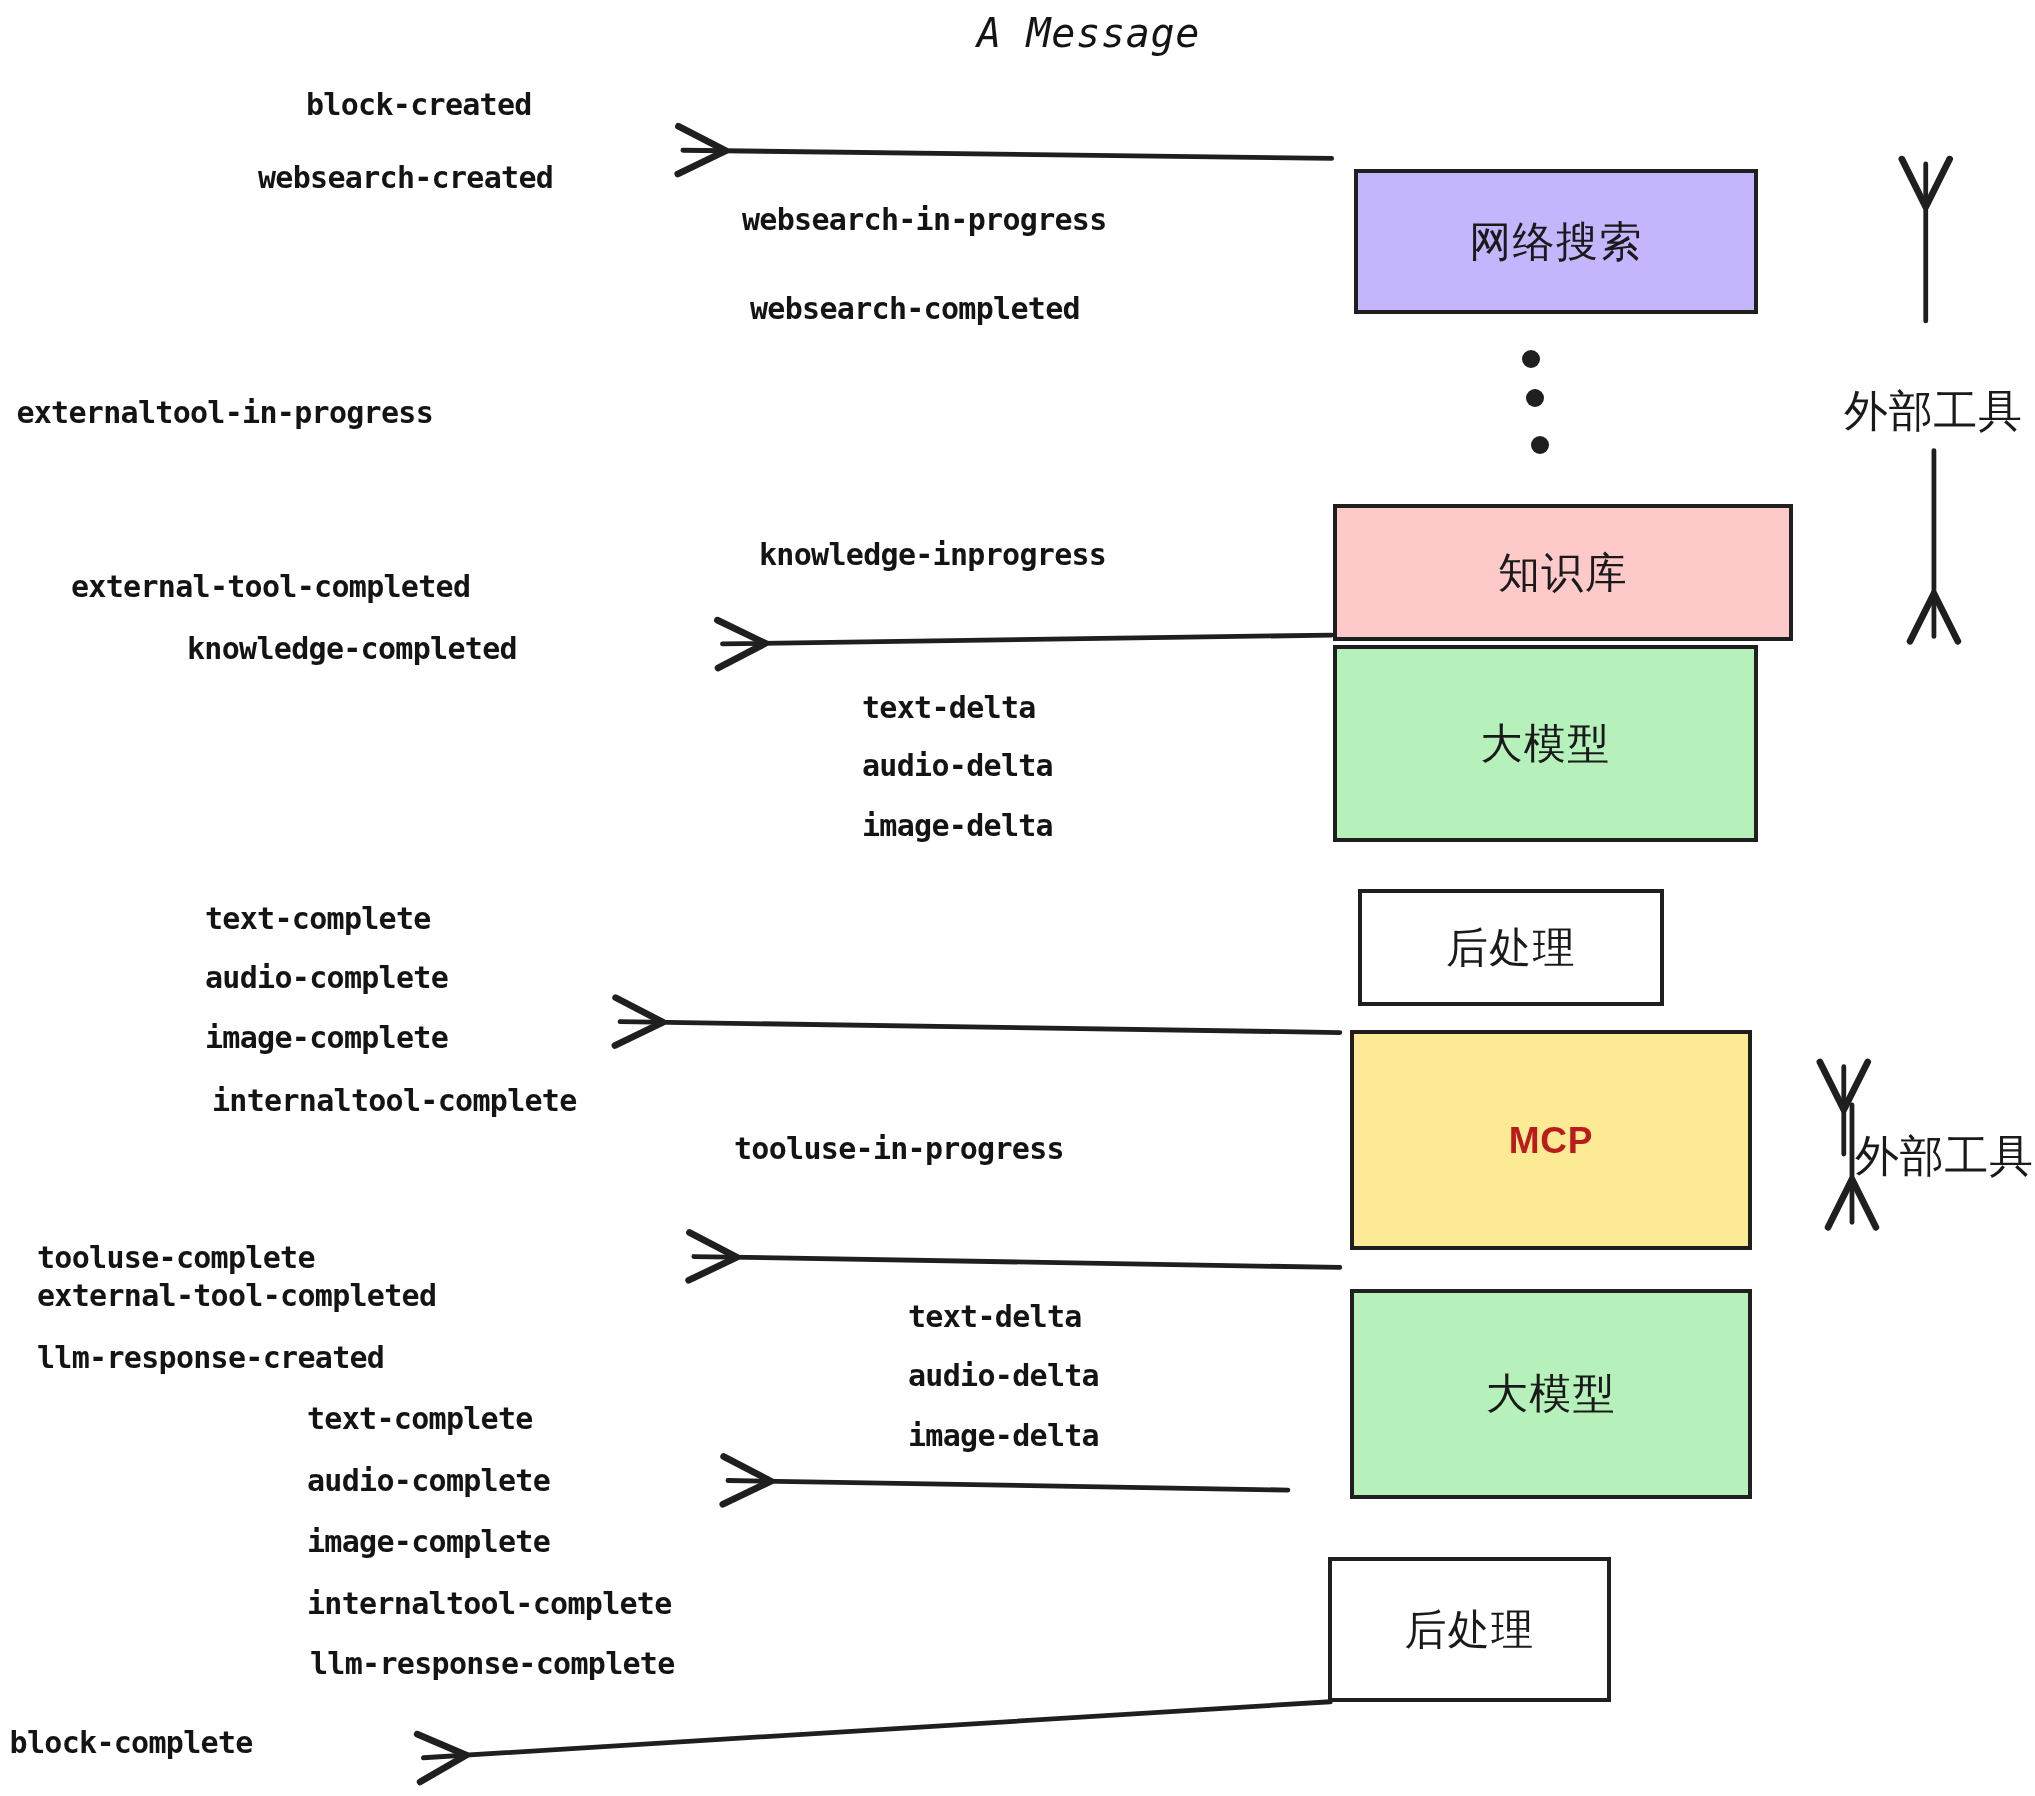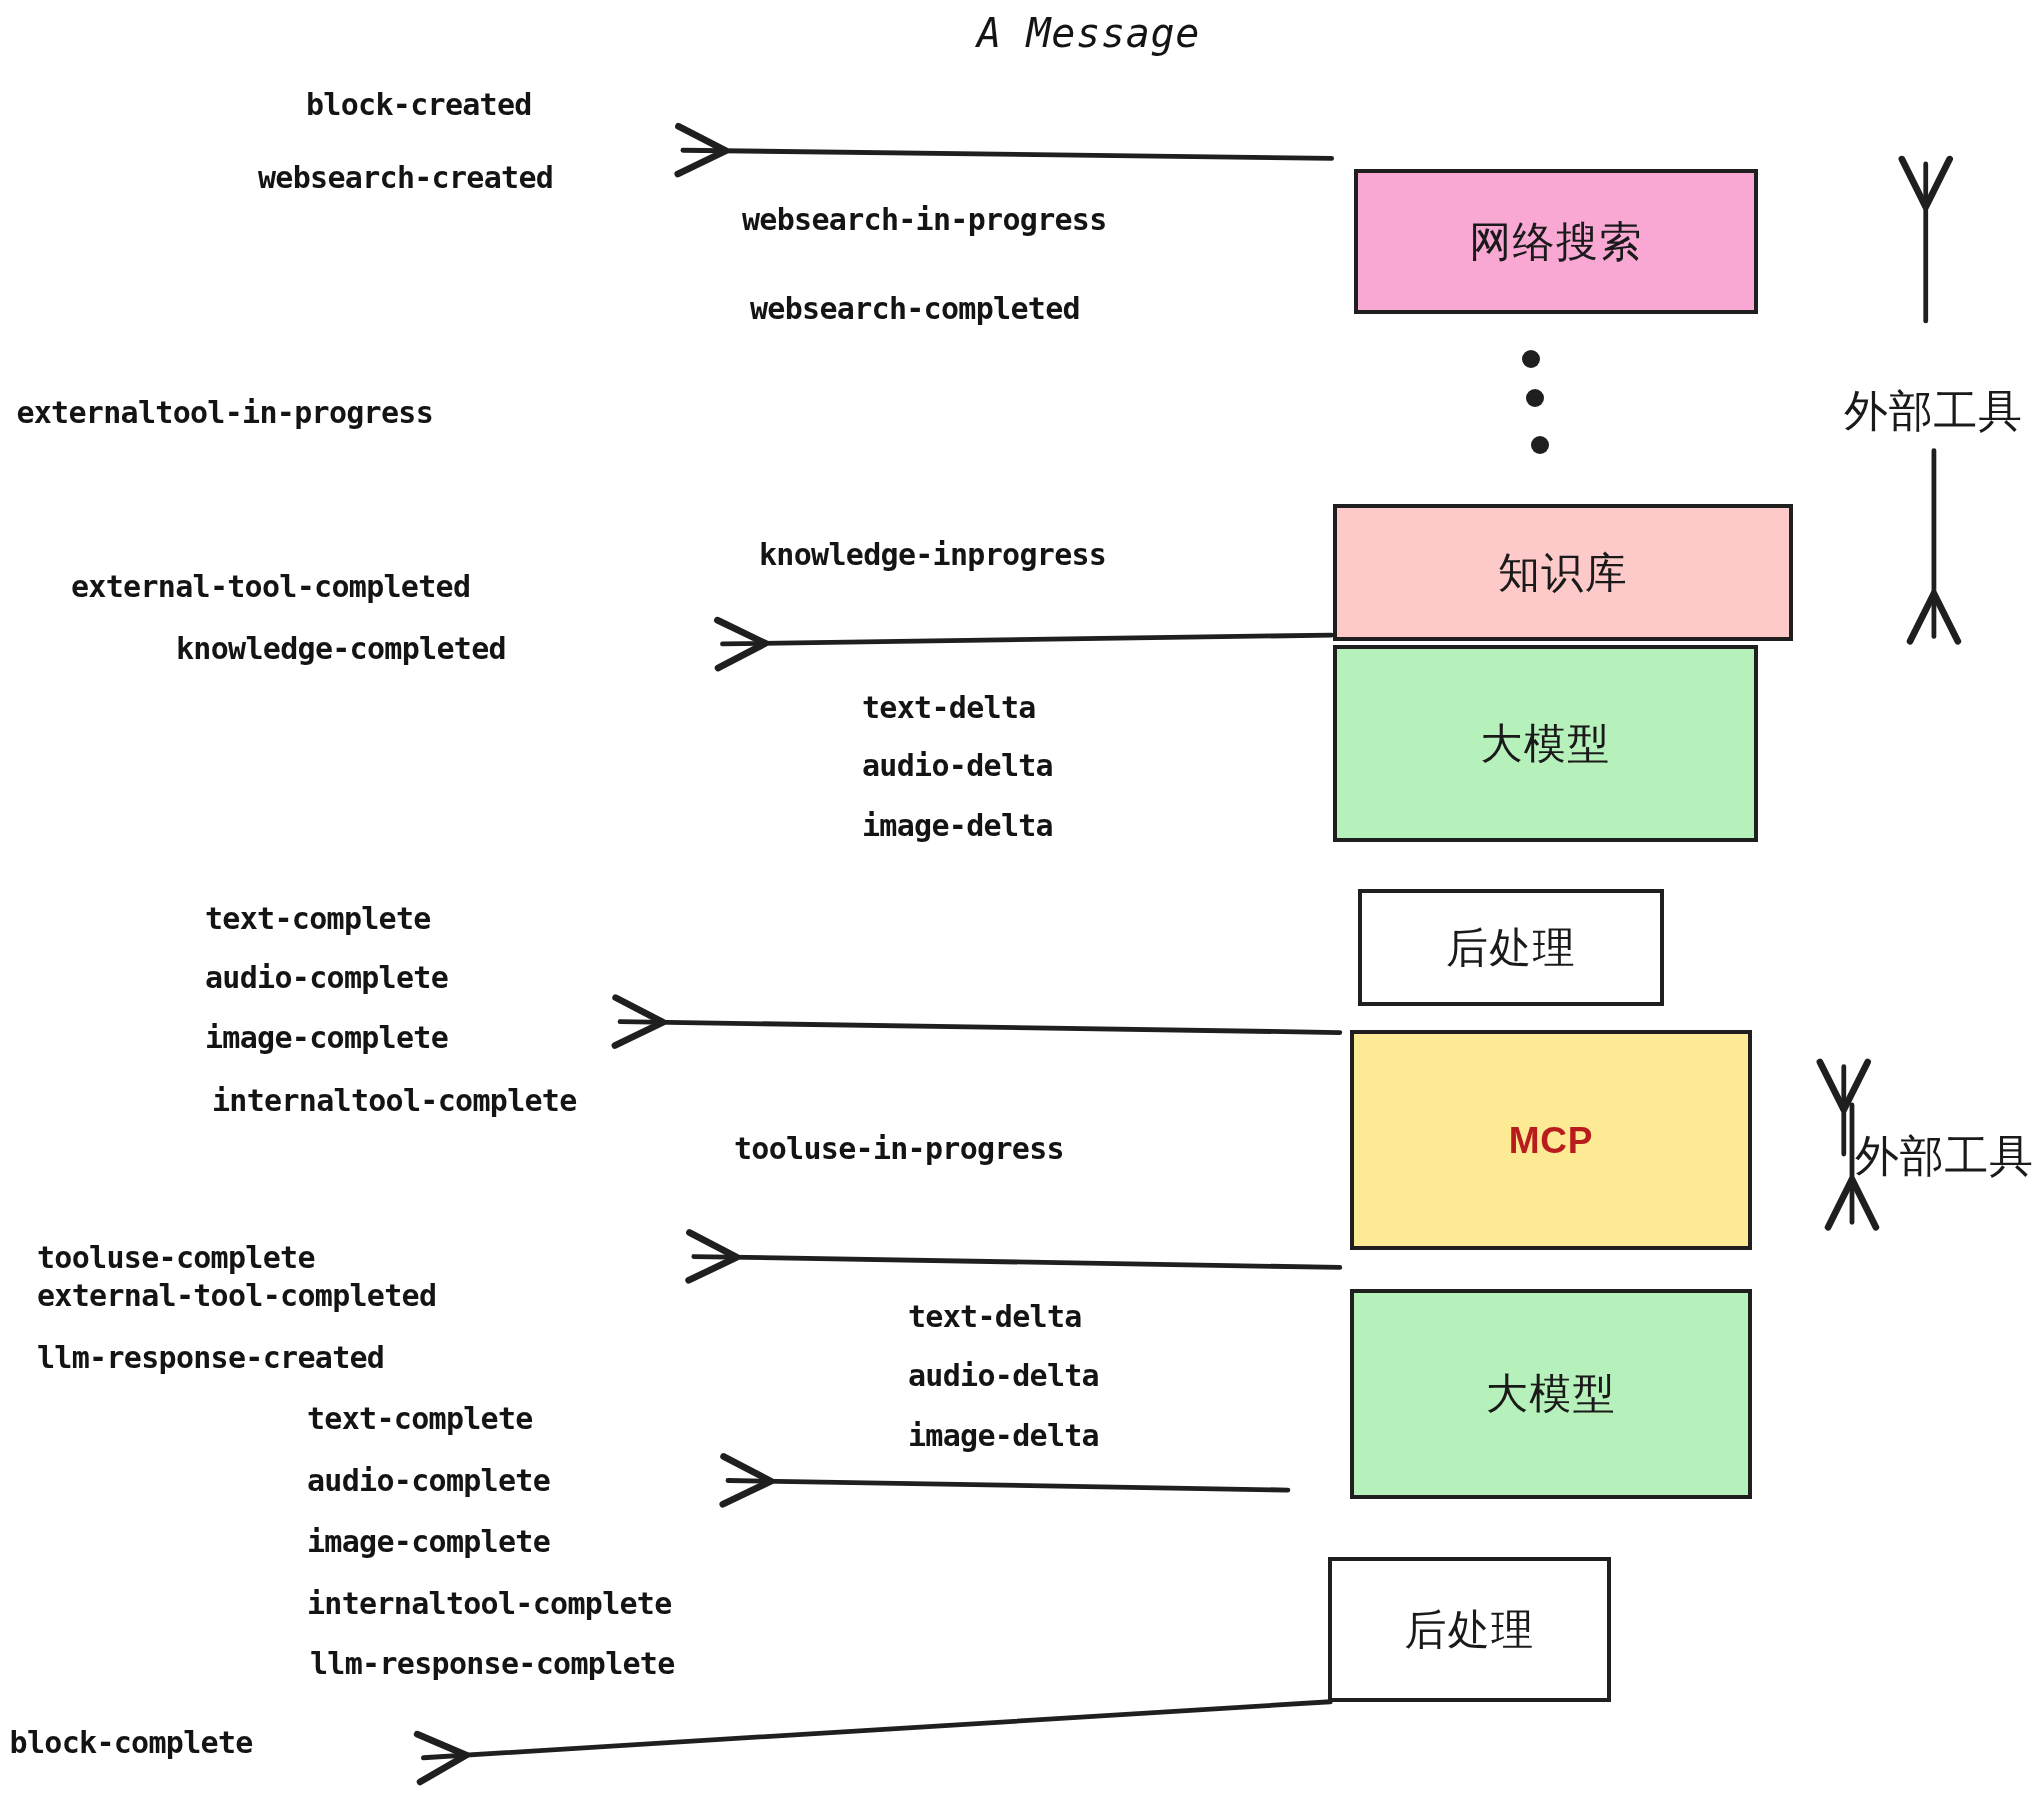--- a/index.html
+++ b/index.html
@@ -103,21 +103,21 @@
         <line x1="2820" y1="470" x2="2820" y2="240" marker-end="url(#ah)"></line>
         <line x1="2832" y1="660" x2="2832" y2="932" marker-end="url(#ah)"></line>
         <line x1="2700" y1="1690" x2="2700" y2="1562" marker-end="url(#ah)"></line>
         <line x1="2712" y1="1618" x2="2712" y2="1790" marker-end="url(#ah)"></line>
       </g>
   </svg>
 
   <div class="title" style="left:977px; top:9.6px;font-style:italic;">A Message</div>
 
   <div id="nodes-layer">
-      <div class="node-box" style="left: 1354px; top: 169px; width: 404px; height: 145px; background: #f9a8d4; border-color: rgb(31, 31, 31);">
+      <div class="node-box" style="left: 1354px; top: 169px; width: 404px; height: 145px; background: #c4b5fd; border-color: rgb(31, 31, 31);">
         <span class="node-label-cn">网络搜索</span>
       </div>
       <div class="node-box" style="left: 1333px; top: 504px; width: 460px; height: 137px; background: rgb(253, 202, 201); border-color: rgb(31, 31, 31);">
         <span class="node-label-cn">知识库</span>
       </div>
       <div class="node-box" style="left: 1333px; top: 645px; width: 425px; height: 197px; background: rgb(182, 240, 186); border-color: rgb(31, 31, 31);">
         <span class="node-label-cn">大模型</span>
       </div>
       <div class="node-box" style="left: 1358px; top: 889px; width: 306px; height: 117px; background: rgb(255, 255, 255); border-color: rgb(31, 31, 31);">
         <span class="node-label-cn">后处理</span>
@@ -133,21 +133,21 @@
       </div>
     </div>
   <div id="events-layer">
       <div class="evt" style="left: 306px; top: 90px;">block-created</div>
       <div class="evt" style="left: 258px; top: 163px;">websearch-created</div>
       <div class="evt" style="left: 742px; top: 205px;">websearch-in-progress</div>
       <div class="evt" style="left: 750px; top: 294px;">websearch-completed</div>
       <div class="evt" style="left: 16.4px; top: 398px;">externaltool-in-progress</div>
       <div class="evt" style="left: 759px; top: 540px;">knowledge-inprogress</div>
       <div class="evt" style="left: 71px; top: 572px;">external-tool-completed</div>
-      <div class="evt" style="left: 176px; top: 634px;">knowledge-completed</div>
+      <div class="evt" style="left: 187px; top: 634px;">knowledge-completed</div>
       <div class="evt" style="left: 862px; top: 693px;">text-delta</div>
       <div class="evt" style="left: 862px; top: 751px;">audio-delta</div>
       <div class="evt" style="left: 862px; top: 811px;">image-delta</div>
       <div class="evt" style="left: 205px; top: 904px;">text-complete</div>
       <div class="evt" style="left: 205px; top: 963px;">audio-complete</div>
       <div class="evt" style="left: 205px; top: 1023px;">image-complete</div>
       <div class="evt" style="left: 212px; top: 1086px;">internaltool-complete</div>
       <div class="evt" style="left: 734px; top: 1134px;">tooluse-in-progress</div>
       <div class="evt" style="left: 37px; top: 1223px; margin-top: 20px;">tooluse-complete</div>
       <div class="evt" style="left: 37px; top: 1281px;">external-tool-completed</div>

